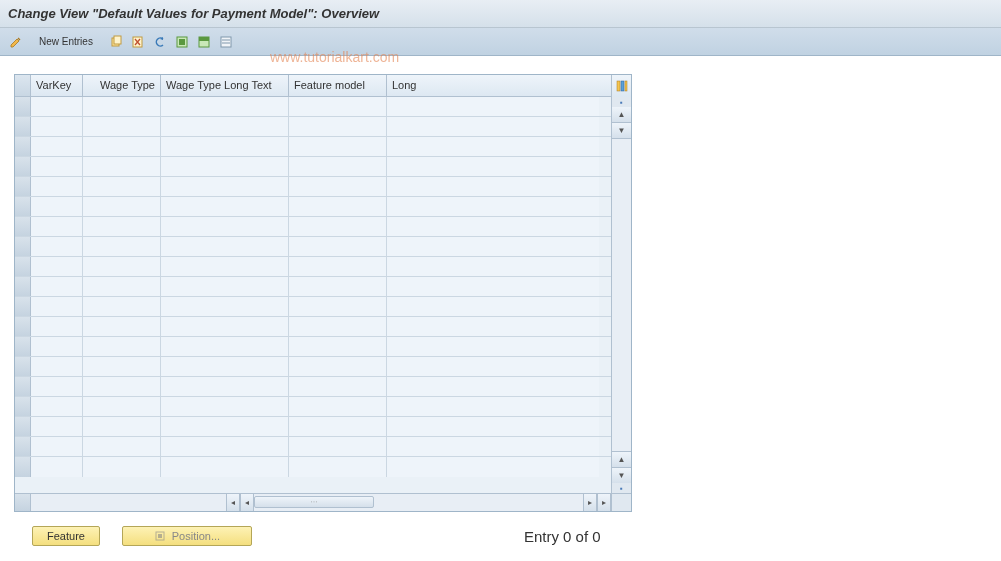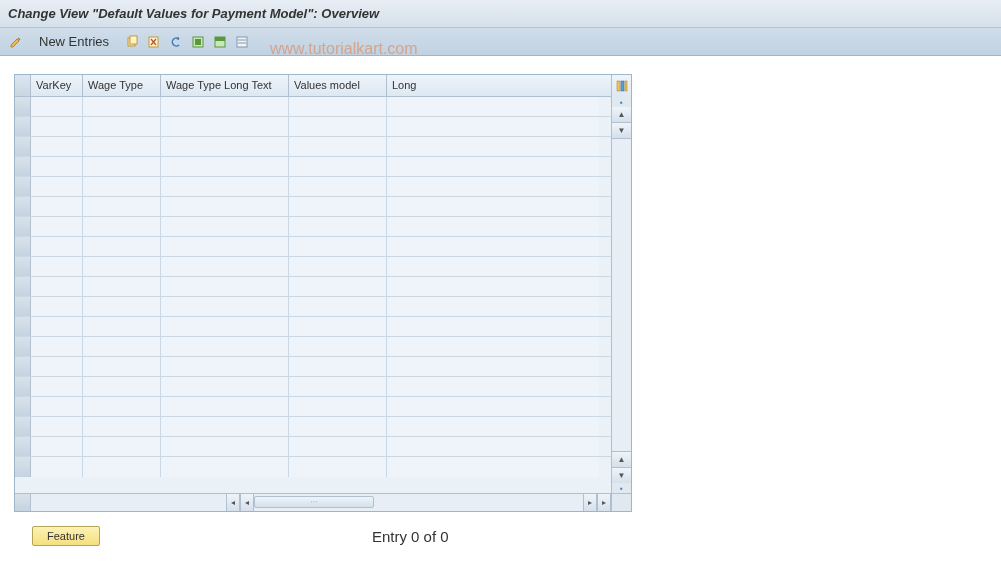--- a/index.html
+++ b/index.html
@@ -35,33 +35,33 @@
       display: inline-flex;
       align-items: center;
       justify-content: center;
       width: 20px;
       height: 20px;
       cursor: pointer;
       border: 1px solid transparent;
       border-radius: 2px;
     }
     .toolbar .new-entries {
-      font-size: 13px;
+      font-size: 10px;
       color: #333;
       padding: 2px 6px;
       cursor: pointer;
       margin: 8px 4px;
       border: 1px solid transparent;
       border-radius: 2px;
     }
     .watermark {
       position: absolute;
       left: 270px;
-      top: 12px;
-      font-size: 16px;
+      top: 21px;
+      font-size: 14px;
       color: rgba(227,130,80,0.6);
       font-weight: normal;
       font-family: Verdana, sans-serif;
       pointer-events: none;
     }
     .main-area {
       padding: 18px 8px 8px 14px;
     }
     .grid-frame {
       border: 1px solid #9fb5c8;
@@ -86,21 +86,21 @@
     .gcell-sel { width: 16px; border-right: 1px solid #b0c0d0; background: linear-gradient(to bottom,#dce6ef,#c9d7e4);}
     .gcol {
       border-right: 1px solid #b0c0d0;
       padding: 4px 5px;
       color: #333;
       font-size: 11px;
       white-space: nowrap;
       overflow: hidden;
     }
     .gcol.varkey { width: 52px; }
-    .gcol.wagetype { width: 78px; }
+    .gcol.wagetype { width: 78px; text-align: right; }
     .gcol.wagelong { width: 128px; }
     .gcol.paymodel { width: 98px; }
     .gcol.name { width: 212px; border-right: none;}
     .right-hdr-btn {
       width: 20px;
       background: linear-gradient(to bottom,#eef4fa,#dde8f2);
       border-left:1px solid #b0c0d0;
       display:flex;align-items:center;justify-content:center;
       cursor:pointer;
     }
@@ -221,21 +221,21 @@
 
 <div class="main-area">
   <div class="grid-frame">
     <div class="grid-content">
       <div style="display:flex;">
         <div class="grid-header-row" style="flex:1;">
           <div class="gcell-sel"></div>
           <div class="gcol varkey">VarKey</div>
           <div class="gcol wagetype">Wage Type</div>
           <div class="gcol wagelong">Wage Type Long Text</div>
-          <div class="gcol paymodel">Values model</div>
+          <div class="gcol paymodel">Feature model</div>
           <div class="gcol name">Long</div>
         </div>
         <div class="right-hdr-btn">
           <svg width="12" height="12" viewBox="0 0 12 12">
               <rect x="1" y="1" width="3" height="10" fill="#f4c550" stroke="#a87820" stroke-width="0.5"></rect>
               <rect x="5" y="1" width="3" height="10" fill="#5aa0d8" stroke="#2a5f9e" stroke-width="0.5"></rect>
               <rect x="9" y="1" width="2" height="10" fill="#f4c550" stroke="#a87820" stroke-width="0.5"></rect>
             </svg>
         </div>
       </div>
@@ -416,15 +416,24 @@
         <div class="hbtn">▸</div>
         <div style="width:20px;background:#e0e8f0;border-left:1px solid #b0c0d0;"></div>
       </div>
     </div>
   </div>
 
   <div class="footer-row">
     <button class="sap-btn">
       <span>Feature</span>
     </button>
+    <button class="sap-btn wide">
+      <span class="lock-icon">
+        <svg width="12" height="12" viewBox="0 0 12 12">
+            <rect x="2" y="2" width="8" height="8" fill="none" stroke="#888"></rect>
+            <rect x="4" y="4" width="4" height="4" fill="#888"></rect>
+          </svg>
+      </span>
+      <span>Position...</span>
+    </button>
     <span class="entry-count">Entry 0 of 0</span>
   </div>
 </div>
 
 </body></html>

